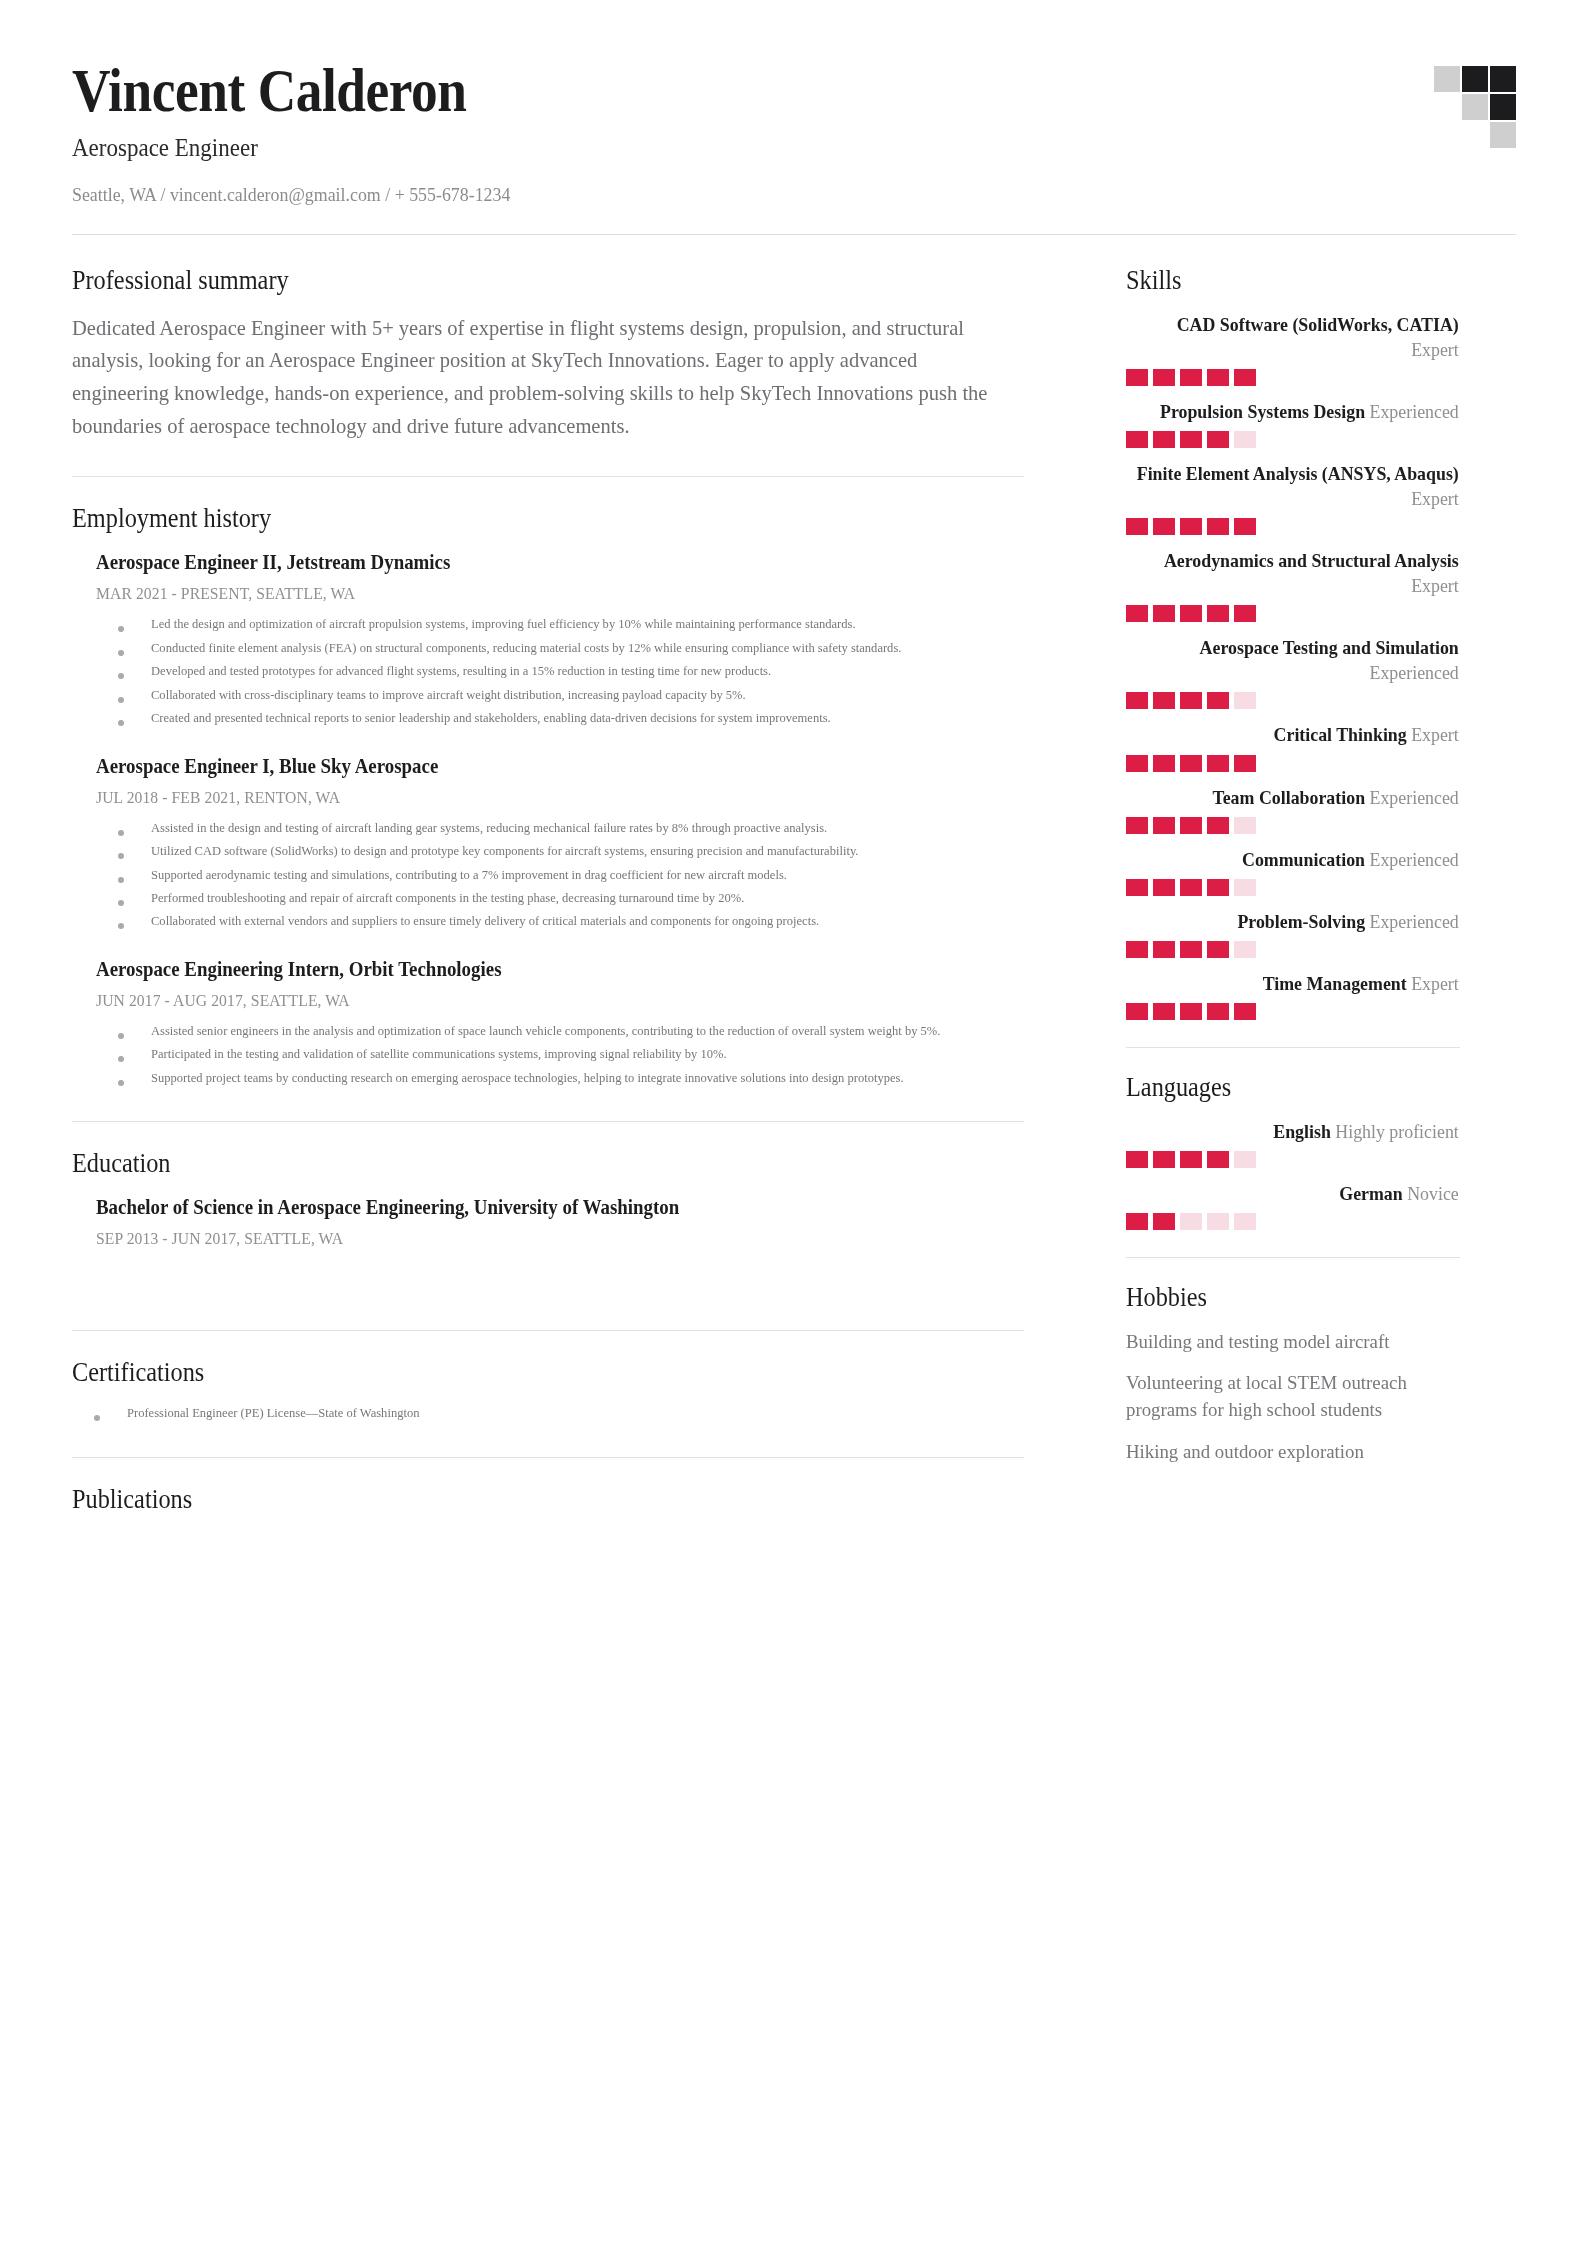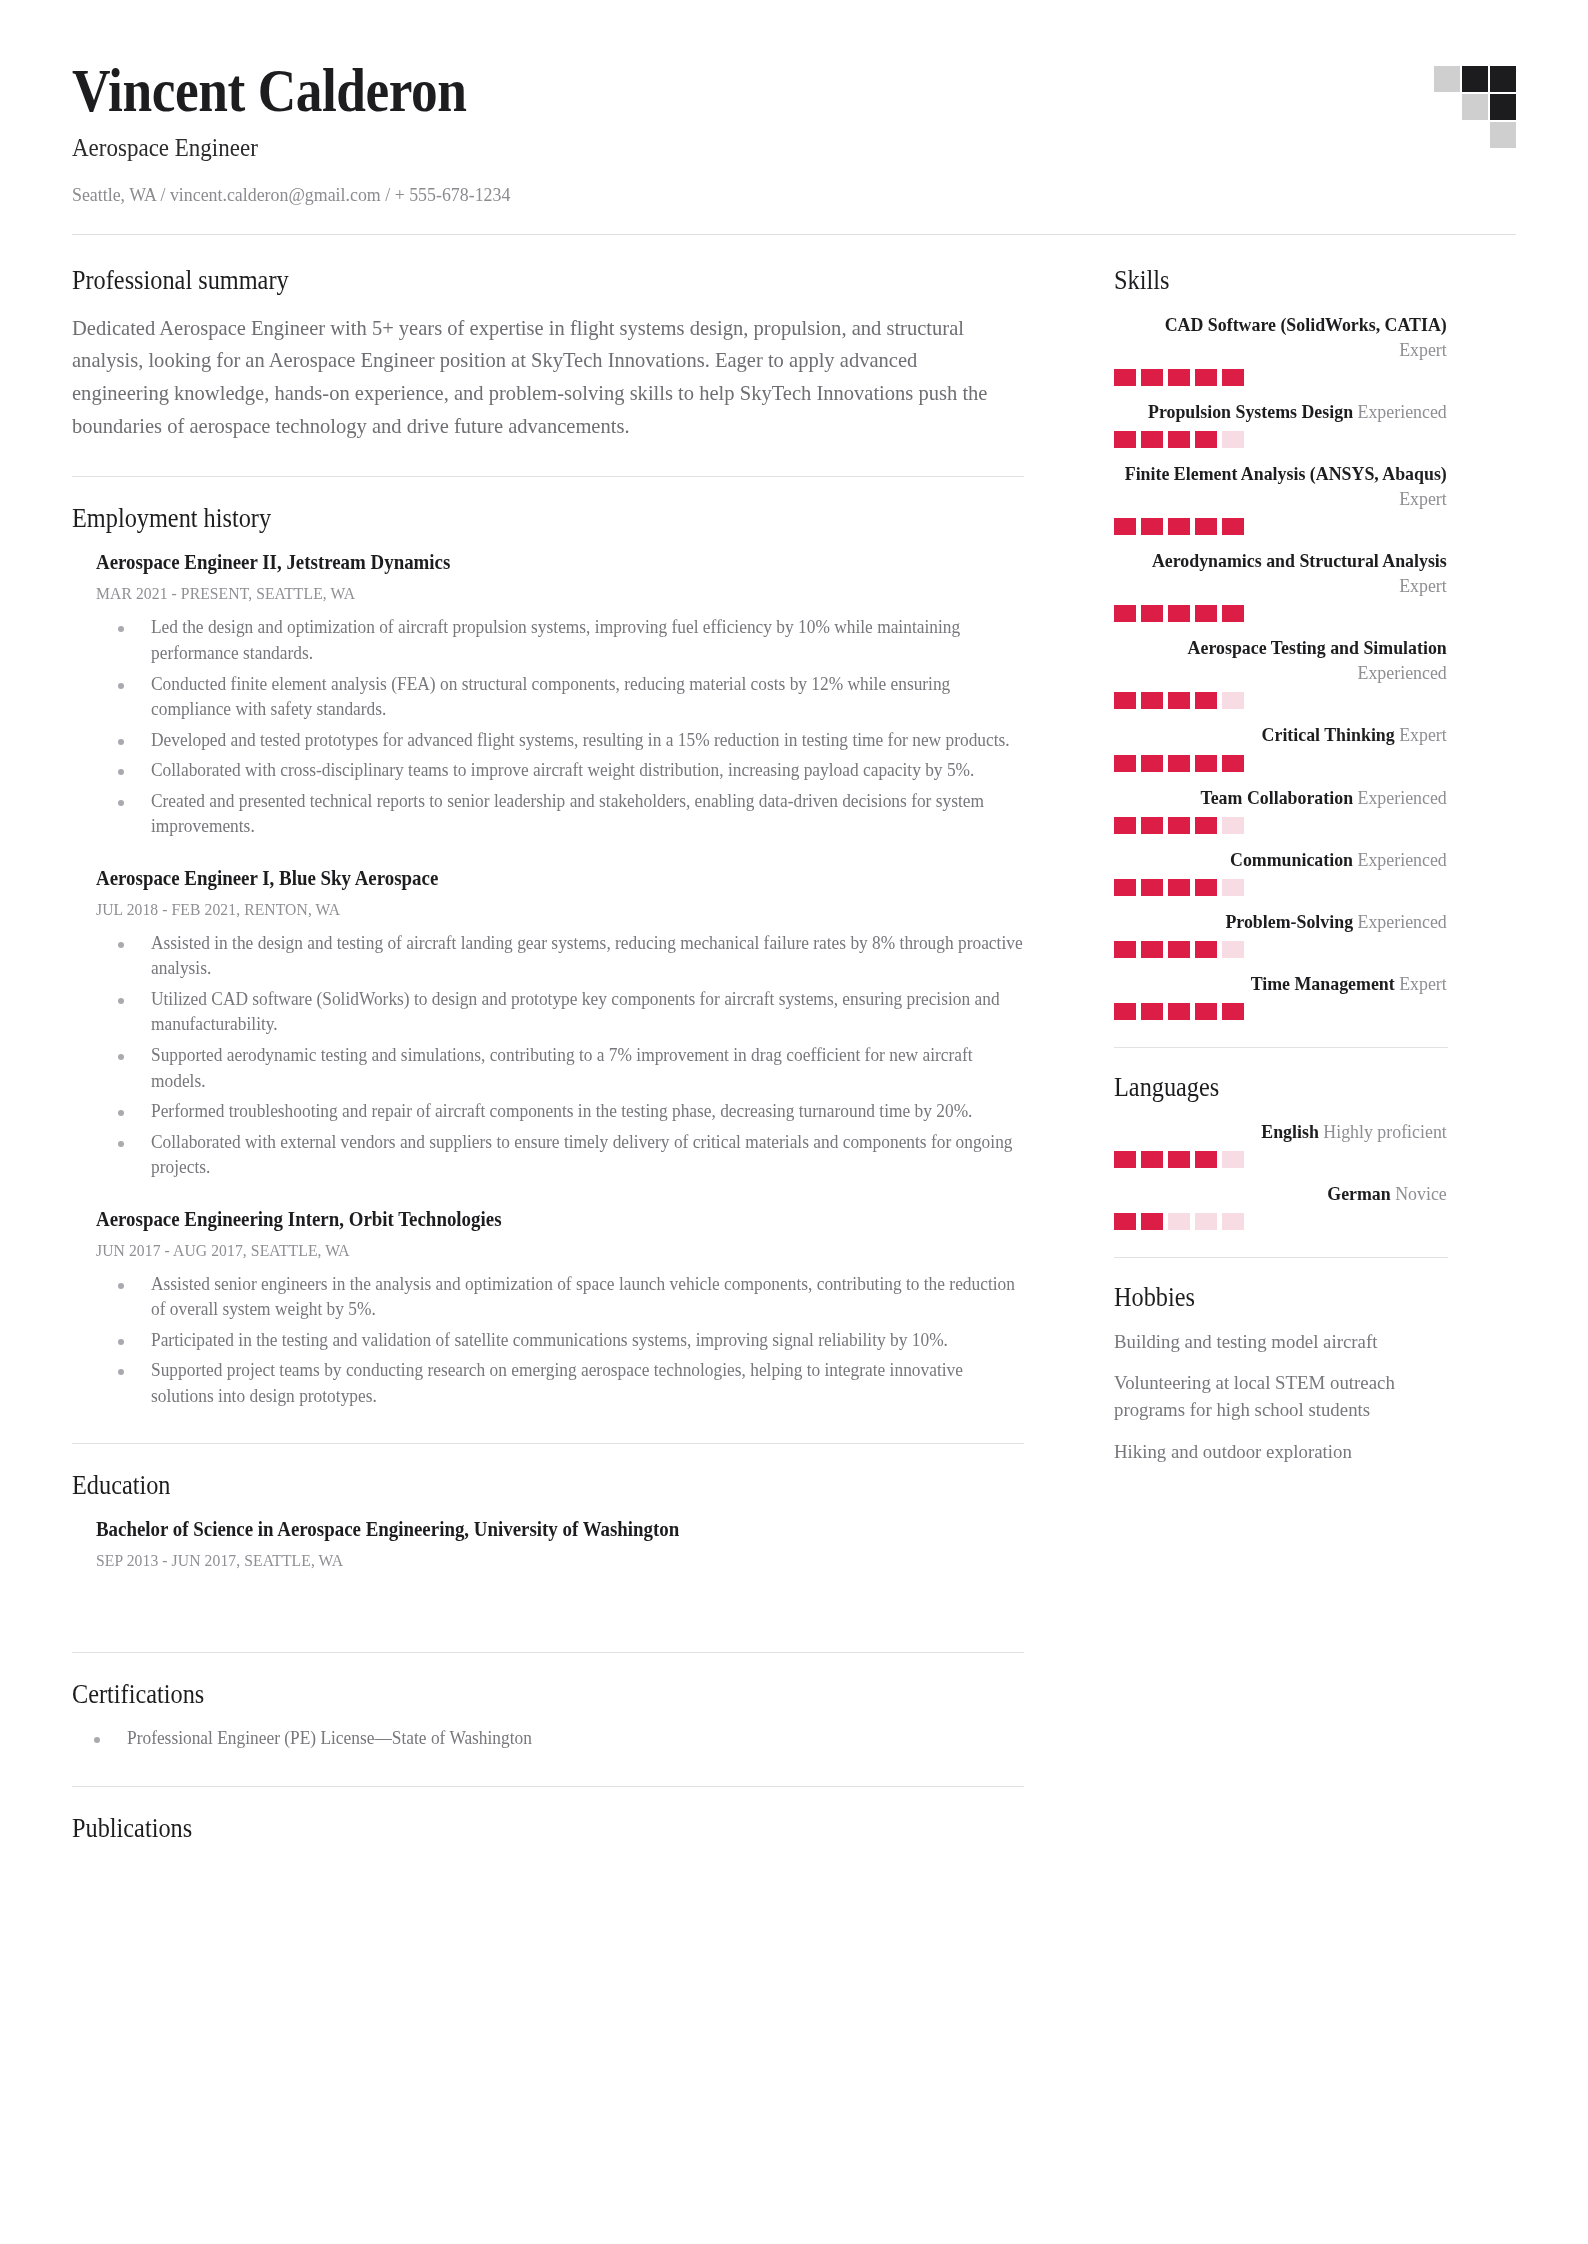--- a/index.html
+++ b/index.html
@@ -80,21 +80,21 @@
 
   .rule {
     border: 0;
     border-top: 1px solid #dedede;
     margin: 0;
   }
 
   
   .columns {
     display: flex;
-    gap: 0;
+    gap: 12px;
     padding-top: 30px;
   }
   .col-main  { width: 1010px; padding-right: 58px; }
   .col-side  { width: 366px; padding-left: 32px; }
 
   .section { margin-bottom: 4px; }
 
   .sec-title {
     font-size: 27px;
     font-weight: 400;
@@ -140,21 +140,21 @@
     transform: scaleX(0.92);
     transform-origin: left center;
     white-space: nowrap;
     margin-bottom: 11px;
   }
 
   ul.bullets { list-style: none; margin: 0; padding: 0; }
   ul.bullets li {
     position: relative;
     padding-left: 55px;
-    font-size: 18px;
+    font-size: 13px;
     line-height: 1.42;
     color: #77777c;
     margin-bottom: 5px;
   }
   ul.bullets li::before {
     content: "";
     position: absolute;
     left: 22px;
     top: 11px;
     width: 6px;

